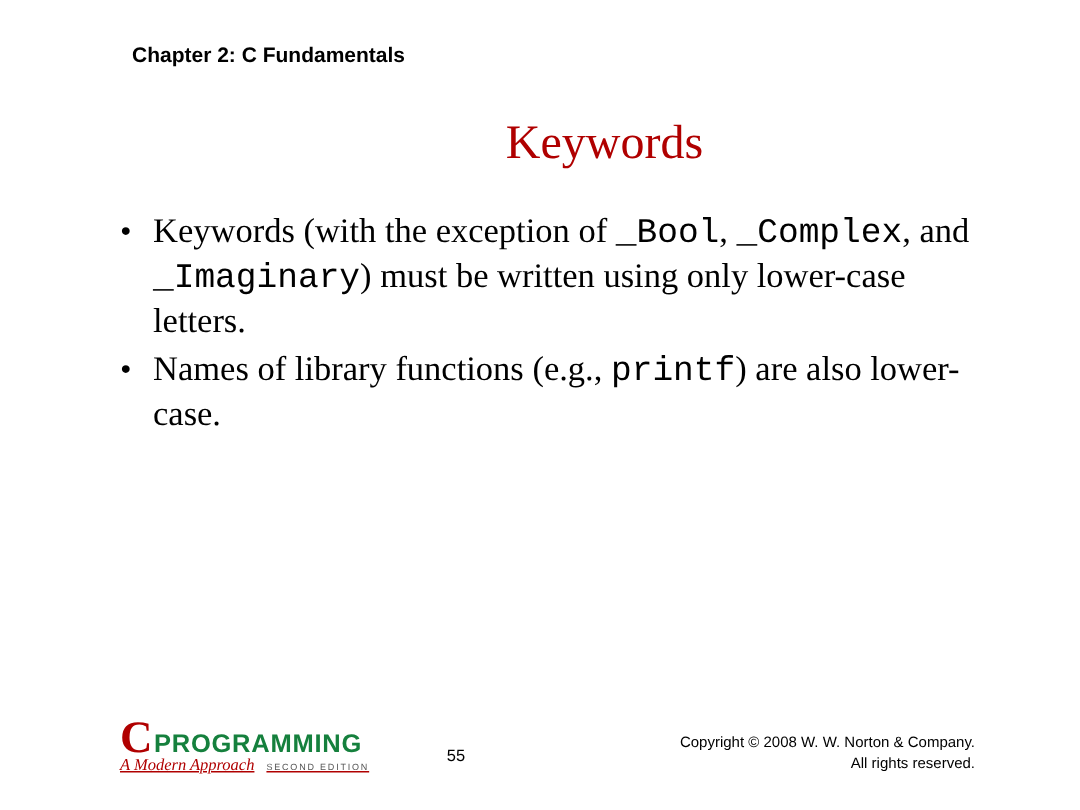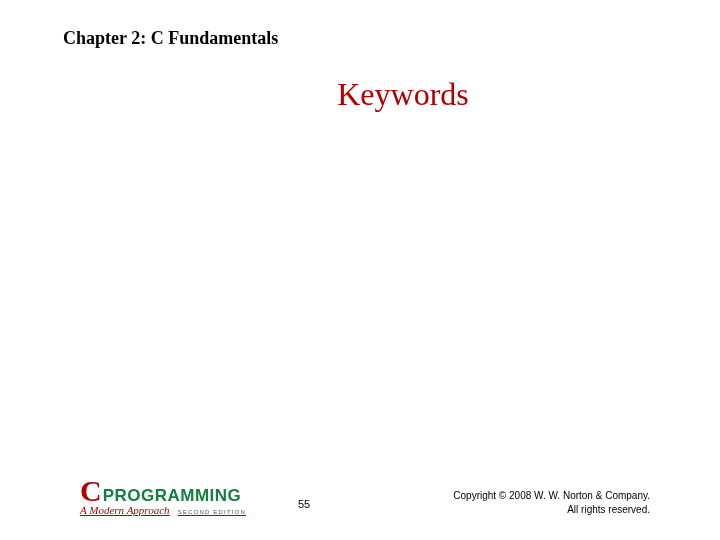--- a/index.html
+++ b/index.html
@@ -9,24 +9,24 @@
     height: 540px;
     background: #ffffff;
     font-family: "Times New Roman", Times, serif;
     color: #000;
     position: relative;
     overflow: hidden;
   }
   .chapter {
     position: absolute;
     top: 28px;
-    left: 63px;
-    font-family: Liberation Serif, serif;
+    left: 88px;
+    font-family: Liberation Sans, sans-serif;
     font-weight: bold;
-    font-size: 18px;
+    font-size: 14px;
   }
   .title {
     position: absolute;
     top: 76px;
     left: 0;
     width: 720px;
     text-align: center;
     font-size: 32px;
     color: #b00000;
     margin-left: 43px;
@@ -132,20 +132,26 @@
 </style>
 </head>
 <body>
 
 <div class="chapter">Chapter 2: C Fundamentals</div>
 
 <div class="title">Keywords</div>
 
 <div class="content">
   <ul>
+    <li>
+      <span>Keywords (with the exception of </span><span class="mono">_Bool</span><span>, </span><span class="mono">_Complex</span><span>, and </span><span class="mono">_Imaginary</span><span>) must be written using only lower-case letters.</span>
+    </li>
+    <li>
+      <span>Names of library functions (e.g., </span><span class="mono">printf</span><span>) are also lower-case.</span>
+    </li>
   </ul>
 </div>
 
 <div class="footer">
   <div class="logo">
     <div class="logo-top">
       <span class="logo-c">C</span>
       <span class="logo-prog">PROGRAMMING</span>
     </div>
     <div class="logo-sub">

